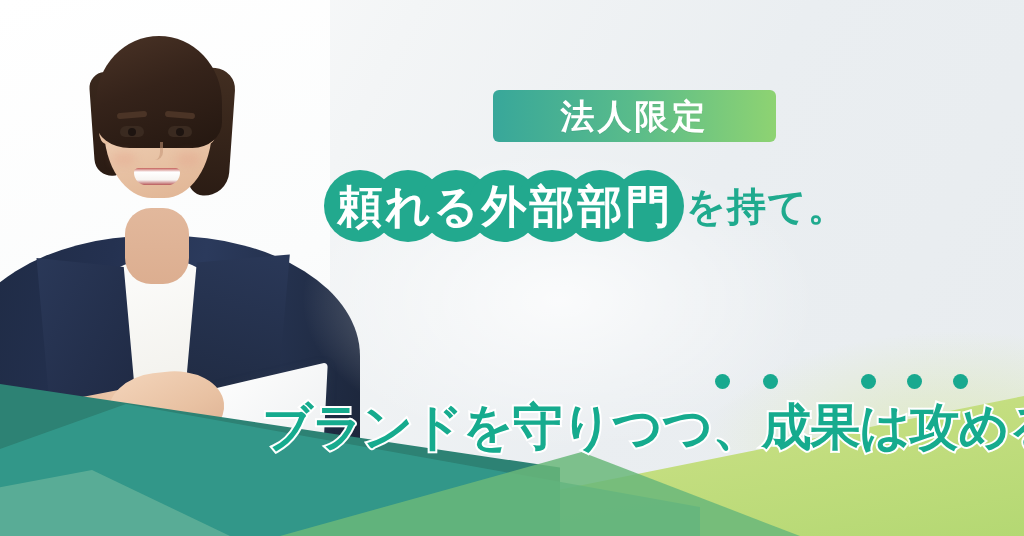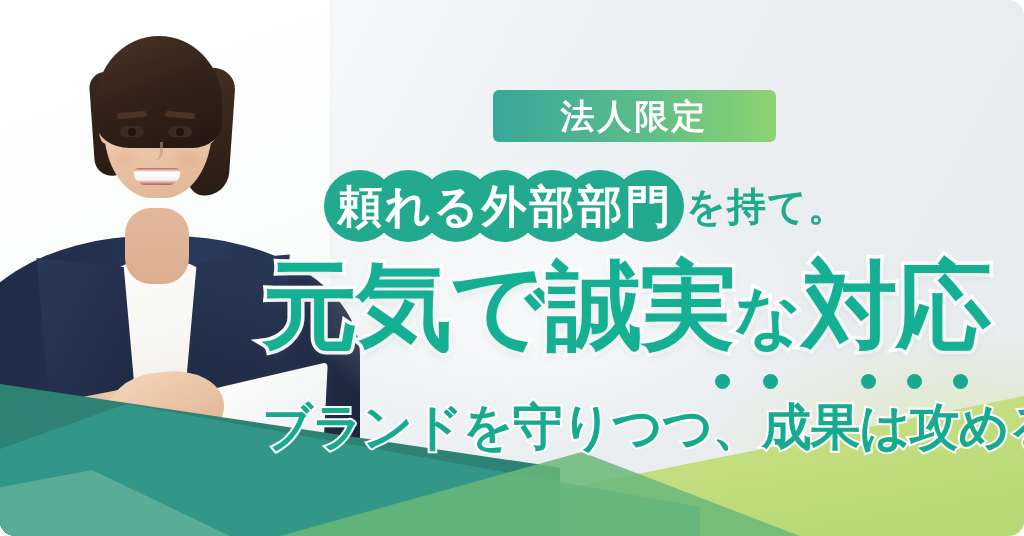--- a/index.html
+++ b/index.html
@@ -10,21 +10,20 @@
     overflow: hidden;
     font-family: "Liberation Sans", "DejaVu Sans", sans-serif;
   }
 
   .banner {
     position: relative;
     width: 1024px;
     height: 536px;
     overflow: hidden;
     background: linear-gradient(118deg, #ffffff 0%, #f3f5f6 32%, #eaeef1 62%, #e8ecef 100%);
-    border-radius: 15px;
   }
 
   
   .bg-shapes { position: absolute; inset: 0; }
 
   
   .photo-layer {
     position: absolute;
     left: 0; top: 0;
     width: 330px; height: 536px;
@@ -393,21 +392,20 @@
           <div class="scallop-ch">
             <span>部</span>
           </div>
           <div class="scallop-ch">
             <span>門</span>
           </div>
         </div>
       <div class="line1-tail">を持て。</div>
     </div>
 
-    <div class="headline"><span>元気で</span><span>誠実</span><span class="small">な</span><span>対応</span></div>
 
     <div class="dots">
         <div class="dot" style="left: 465px; background: rgb(24, 169, 143);"></div>
         <div class="dot" style="left: 513px; background: rgb(24, 169, 143);"></div>
         <div class="dot" style="left: 611px; background: rgb(24, 169, 143);"></div>
         <div class="dot" style="left: 657px; background: rgb(24, 169, 143);"></div>
         <div class="dot" style="left: 703px; background: rgb(24, 169, 143);"></div>
       </div>
 
     <div class="tagline">ブランドを守りつつ、成果は攻める。</div>

